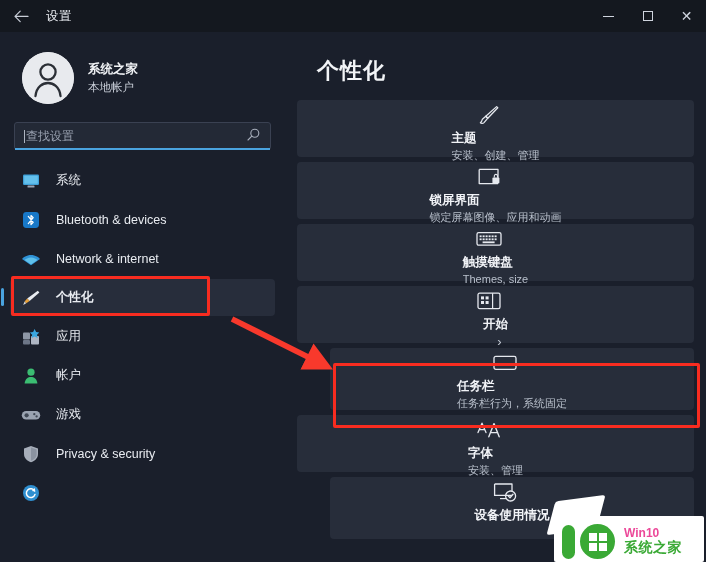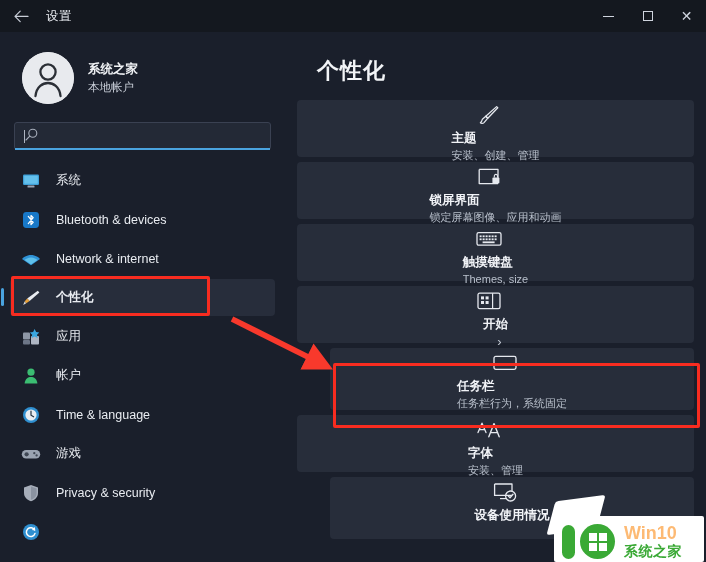--- a/index.html
+++ b/index.html
@@ -268,21 +268,21 @@
   }
   .wm-flag {
     width: 18px; height: 18px;
     display: grid;
     grid-template-columns: 1fr 1fr;
     grid-template-rows: 1fr 1fr;
     gap: 2px;
   }
   .wm-flag i { background: #ffffff; display: block; }
   .wm-words { margin-left: 9px; line-height: 1.08; }
-  .wm-l1 { font-size: 18px; color: #fdba74; font-weight: bold; }
+  .wm-l1 { font-size: 12px; color: #ec4899; font-weight: bold; }
   .wm-l2 { font-size: 14px; color: #3aa935; font-weight: bold; letter-spacing: .5px; }
 </style>
 </head>
 <body>
 
 <div id="app">
 
   <div class="titlebar">
     <div class="tb-back">
       <svg width="15" height="13" viewBox="0 0 15 13" aria-hidden="true">
@@ -317,20 +317,21 @@
           </svg>
         </div>
         <div class="profile-text">
           <div class="profile-name">系统之家</div>
           <div class="profile-sub">本地帐户</div>
         </div>
       </div>
 
       <div class="searchbox">
         <span class="search-caret"></span>
+        <span class="search-ph">查找设置</span>
         <span class="search-icon">
           <svg width="13" height="13" viewBox="0 0 13 13" aria-hidden="true">
             <circle cx="5.2" cy="5.2" r="4" fill="none" stroke="#a8afbc" stroke-width="1.1"></circle>
             <path d="M8.2 8.2 L12 12" stroke="#a8afbc" stroke-width="1.1" stroke-linecap="round"></path>
           </svg>
         </span>
       </div>
 
       <div class="nav">
 
@@ -391,30 +392,20 @@
         <div class="nav-item">
           <span class="nav-ico">
             <svg width="18" height="18" viewBox="0 0 18 18" aria-hidden="true">
               <circle cx="9" cy="5.2" r="3.6" fill="#3bbd72"></circle>
               <path d="M2.6 16.4 C3.2 11.8 6 10 9 10 C12 10 14.8 11.8 15.4 16.4 Z" fill="#3bbd72"></path>
             </svg>
           </span>
           <span class="nav-label">帐户</span>
         </div>
 
-        <div class="nav-item">
-          <span class="nav-ico">
-            <svg width="18" height="18" viewBox="0 0 18 18" aria-hidden="true">
-              <circle cx="9" cy="9" r="8" fill="#2f8fd0"></circle>
-              <circle cx="9" cy="9" r="5.6" fill="#e9edf2"></circle>
-              <path d="M9 5.2 V9.2 L11.6 10.8" stroke="#24313f" stroke-width="1.2" fill="none" stroke-linecap="round"></path>
-            </svg>
-          </span>
-          <span class="nav-label">Time &amp; language</span>
-        </div>
 
         <div class="nav-item">
           <span class="nav-ico">
             <svg width="20" height="14" viewBox="0 0 20 14" aria-hidden="true">
               <rect x="0.8" y="3" width="18.4" height="8.6" rx="4.3" fill="#9aa3b1"></rect>
               <circle cx="5.6" cy="7.3" r="2.1" fill="#3f4754"></circle>
               <circle cx="13.3" cy="6.2" r="1.15" fill="#3f4754"></circle>
               <circle cx="15.6" cy="8.4" r="1.15" fill="#3f4754"></circle>
             </svg>
           </span>

